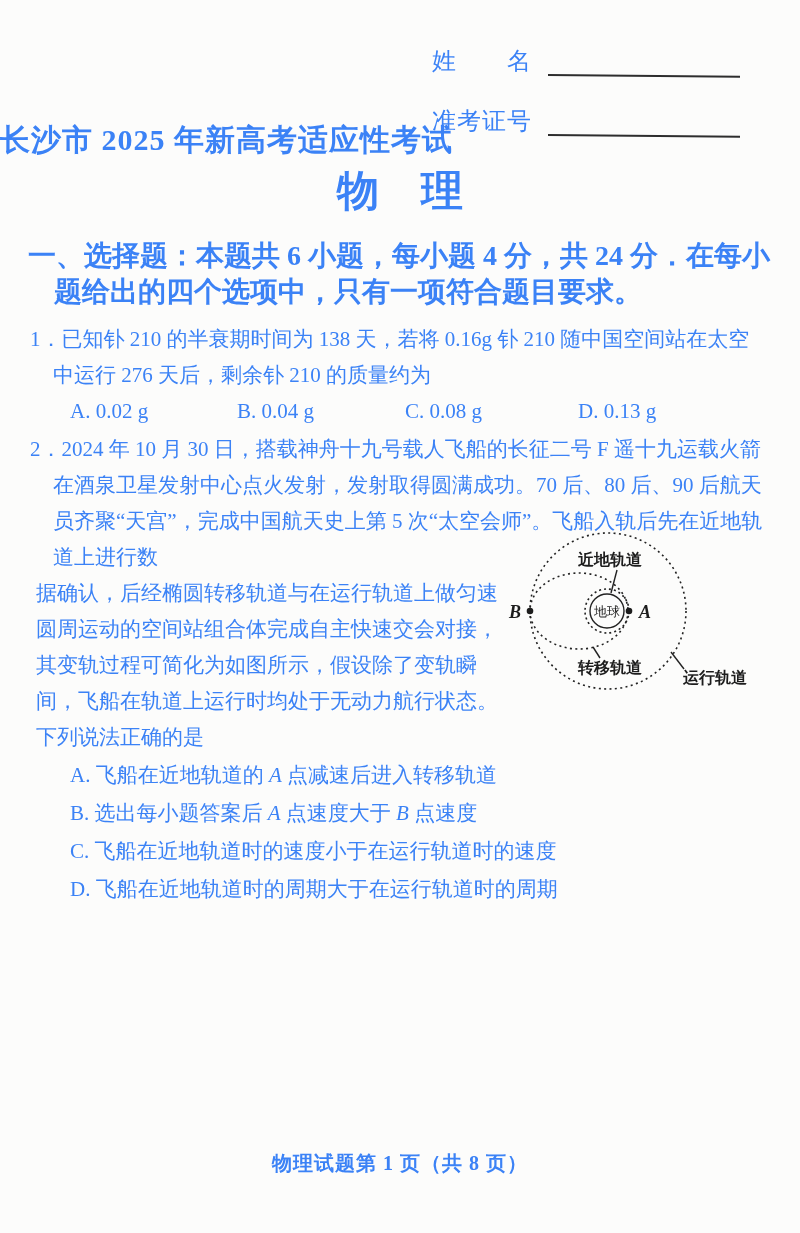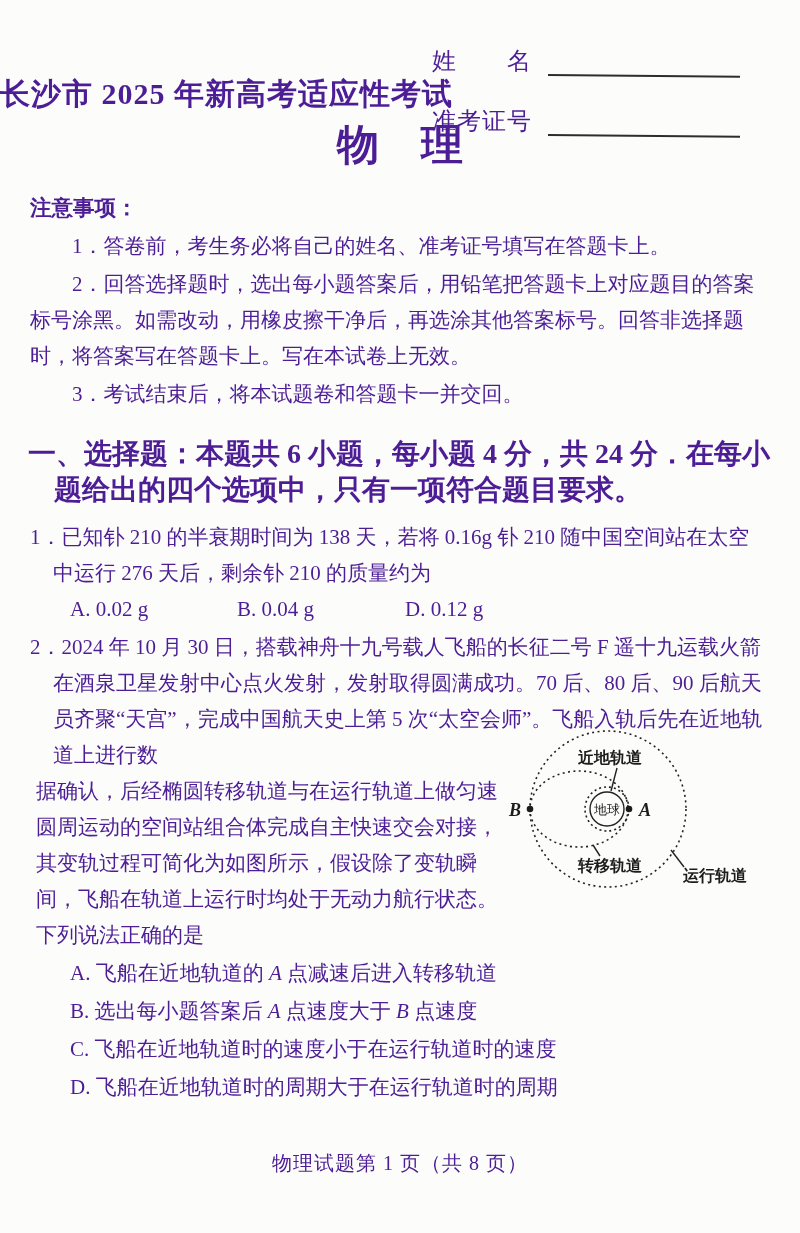--- a/index.html
+++ b/index.html
@@ -1,23 +1,23 @@
 <!DOCTYPE html>
 <html lang="zh"><head>
 <meta charset="utf-8">
 <style>
   html,body{margin:0;padding:0;background:#ffffff;}
   .page{
     position:relative;
     width:800px;height:1233px;
     background:#fcfcfb;
-    color:#4c1d95;
+    color:#3b82f6;
     font-family:"Liberation Serif","DejaVu Serif",serif;
     box-sizing:border-box;
-    padding-top:74px;
+    padding-top:120px;
     overflow:hidden;
   }
   
   .header-fields{position:absolute;top:44px;left:432px;}
   .field-row{display:flex;align-items:flex-end;font-size:24px;line-height:30px;}
   .field-row + .field-row{margin-top:28px;}
   .field-label{width:116px;flex:0 0 auto;letter-spacing:1px;}
   .fill-line{display:inline-block;width:192px;height:30px;border-bottom:2px solid #2d2d2d;transform:rotate(0.5deg);transform-origin:left bottom;}
   
   .exam-title{margin:0;text-align:left;font-size:30px;font-weight:bold;line-height:40px;letter-spacing:1px;}
@@ -43,56 +43,51 @@
   .q2 .qtext-wrap{margin:0 255px 0 6px;padding:0;text-indent:0;}
   .q2-option{margin:2px 0 0 40px;line-height:36px;}
   .var{font-style:italic;}
   
   .orbit-figure{position:absolute;left:470px;top:90px;width:292px;height:178px;}
   .orbit-figure svg{display:block;width:100%;height:100%;}
   .fig-cjk{font-family:"Liberation Serif","DejaVu Serif",serif;font-weight:bold;font-size:16px;fill:#1d1d1d;}
   .fig-var{font-family:"Liberation Serif","DejaVu Serif",serif;font-weight:bold;font-style:italic;font-size:18px;fill:#1d1d1d;}
   .fig-earth{font-family:"Liberation Serif","DejaVu Serif",serif;font-size:13px;fill:#1d1d1d;}
   
-  .page-footer{position:absolute;top:1150px;left:0;width:100%;text-align:center;font-size:20px;letter-spacing:1px;}
+  .page-footer{position:absolute;top:1150px;left:0;width:100%;text-align:center;font-size:20px;letter-spacing:1px;font-weight:bold;}
 </style>
 </head>
 <body>
 
 <div class="page">
 
   <div class="header-fields">
     <div class="field-row">
       <span class="field-label">姓　　名</span>
       <span class="fill-line"></span>
     </div>
     <div class="field-row">
       <span class="field-label">准考证号</span>
       <span class="fill-line"></span>
     </div>
   </div>
 
   <h1 class="exam-title">长沙市 2025 年新高考适应性考试</h1>
   <h2 class="subject-title">物　理</h2>
 
-  <div class="notice">
-    <div class="notice-heading">注意事项：</div>
-    <p>1．答卷前，考生务必将自己的姓名、准考证号填写在答题卡上。</p>
-    <p>2．回答选择题时，选出每小题答案后，用铅笔把答题卡上对应题目的答案标号涂黑。如需改动，用橡皮擦干净后，再选涂其他答案标号。回答非选择题时，将答案写在答题卡上。写在本试卷上无效。</p>
-    <p>3．考试结束后，将本试题卷和答题卡一并交回。</p>
-  </div>
 
   <div class="section-heading">一、选择题：本题共 6 小题，每小题 4 分，共 24 分．在每小题给出的四个选项中，只有一项符合题目要求。</div>
 
   <div class="question">
     <p class="qtext">1．已知钋 210 的半衰期时间为 138 天，若将 0.16g 钋 210 随中国空间站在太空中运行 276 天后，剩余钋 210 的质量约为</p>
     <div class="q1-options">
       <span class="opt w1">A. 0.02 g</span>
       <span class="opt w2">B. 0.04 g</span>
-      <span class="opt">D. 0.12 g</span>
+      <span class="opt w3">C. 0.08 g</span>
+      <span class="opt">D. 0.13 g</span>
     </div>
   </div>
 
   <div class="question q2">
     <p class="qtext">2．2024 年 10 月 30 日，搭载神舟十九号载人飞船的长征二号 F 遥十九运载火箭在酒泉卫星发射中心点火发射，发射取得圆满成功。70 后、80 后、90 后航天员齐聚“天宫”，完成中国航天史上第 5 次“太空会师”。飞船入轨后先在近地轨道上进行数</p>
 
     <div class="orbit-figure">
       <svg viewBox="0 0 292 178">
 
         <circle cx="108" cy="90" r="78" fill="none" stroke="#222" stroke-width="1.6" stroke-dasharray="2 3.4"></circle>

